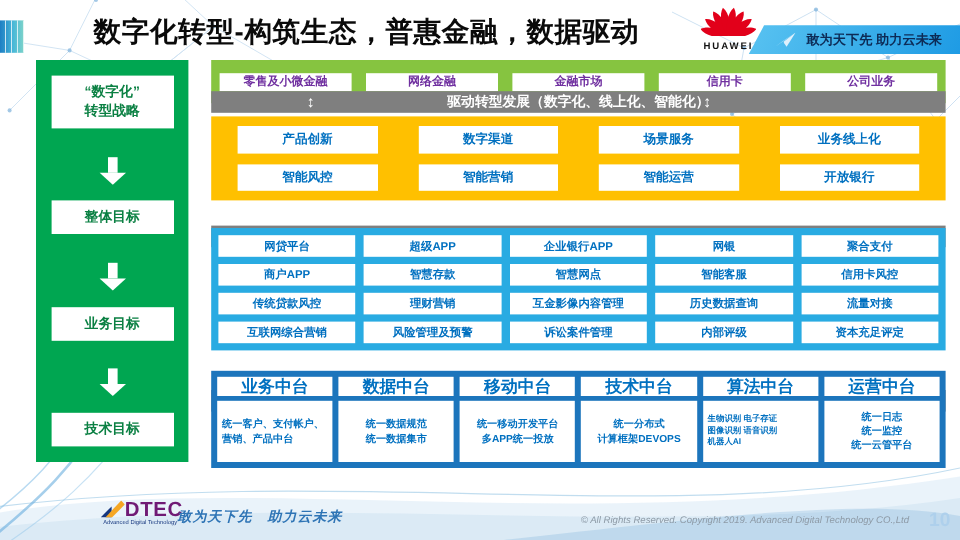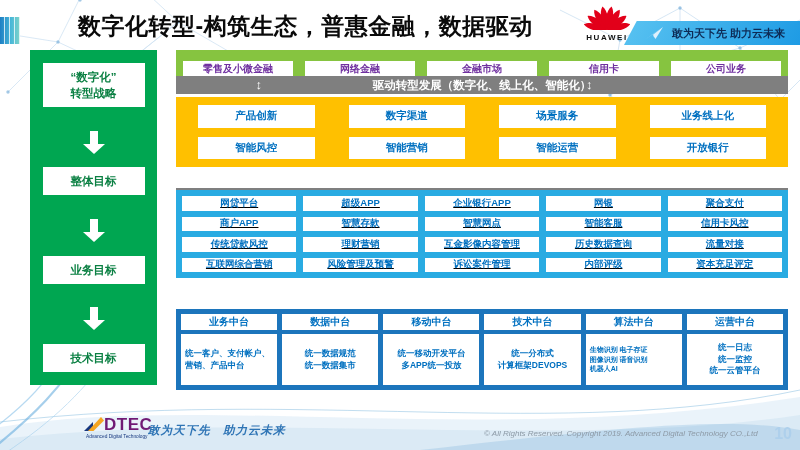--- a/index.html
+++ b/index.html
@@ -77,36 +77,36 @@
     top:97px; height:70px; background:#ffc000;
     display:grid; grid-template-columns:repeat(4,1fr); grid-template-rows:1fr 1fr;
     gap:9px 34px; padding:8px 22px;
   }
   .band-yellow .wbox {
     background:#fff; color:#0070c0; font-weight:600; font-size:10.5px;
     display:flex; align-items:center; justify-content:center; white-space:nowrap;
   }
 
   .band-blue1 {
-    top:190px; height:88px; background:#29abe2;
+    top:190px; height:102px; background:#29abe2;
     display:grid; grid-template-columns:repeat(5,1fr); grid-template-rows:repeat(4,1fr);
-    gap:6px 7px; padding:6px;text-decoration:underline;
+    gap:6px 7px; padding:6px;
   }
   .band-blue1 .wbox {
     background:#fff; color:#0070c0; font-weight:600; font-size:9.5px;
     display:flex; align-items:center; justify-content:center; white-space:nowrap;
   }
 
   .band-blue2 {
     top:309px; height:81px; background:#1c75bc;
     display:grid; grid-template-columns:repeat(6,1fr); gap:5px; padding:5px;
   }
   .plat-col { display:flex; flex-direction:column; gap:4px; }
   .plat-head {
-    background:#fff; color:#0070c0; font-weight:bold; font-size:10px;
+    background:#fff; color:#0070c0; font-weight:bold; font-size:14px;
     height:16px; line-height:16px; text-align:center; white-space:nowrap;
   }
   .plat-body {
     background:#fff; color:#0070c0; font-weight:600; font-size:8.5px; flex:1;
     display:flex; align-items:center; justify-content:center; text-align:center;
     white-space:pre-line; line-height:1.35; padding:2px 4px;
   }
   .plat-col:nth-child(1) .plat-body { text-align:left; justify-content:flex-start; }
   .plat-col:nth-child(5) .plat-body { text-align:left; justify-content:flex-start; font-size:7px; }
 

